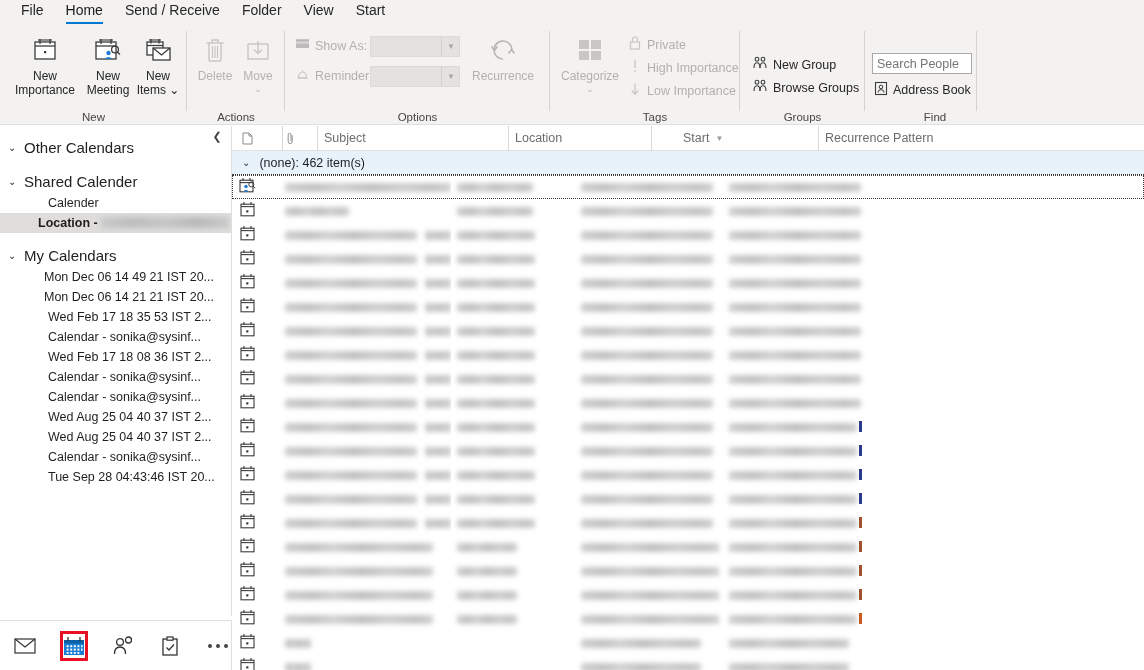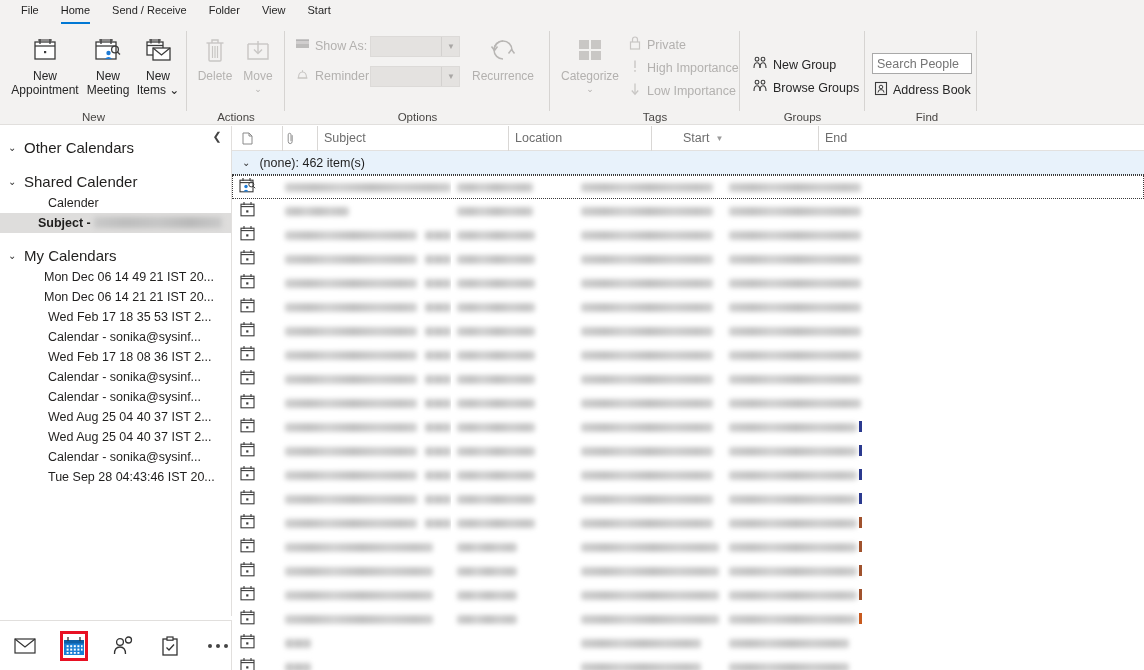--- a/index.html
+++ b/index.html
@@ -15,21 +15,21 @@
   .app { position: relative; width: 1144px; height: 670px; background:#fff; }
 
   
   .tabbar {
     position: absolute; left:0; top:0; width:1144px; height:25px;
     background:#f3f2f1;
     display:flex; align-items:flex-end; padding-left:10px;
   }
   .tab {
     position:relative;
-    font-size:11px; color:#262626;
+    font-size:14px; color:#262626;
     padding:0 11px 5px 11px;
     line-height:19px;
     cursor:default; white-space:nowrap;
   }
   .tab.active { color:#1a1a1a; }
   .tab.active::after {
     content:""; position:absolute; left:11px; right:11px; bottom:1px;
     height:2.5px; background:#0078d4;
   }
 
@@ -191,21 +191,21 @@
           <svg width="30" height="30" viewBox="0 0 30 30">
             <rect x="5" y="7" width="20" height="17" fill="#fff" stroke="#3b3b3b" stroke-width="1.3"></rect>
             <line x1="5" y1="11" x2="25" y2="11" stroke="#3b3b3b" stroke-width="1.3"></line>
             <line x1="10" y1="4" x2="10" y2="9" stroke="#3b3b3b" stroke-width="1.3"></line>
             <line x1="20" y1="4" x2="20" y2="9" stroke="#3b3b3b" stroke-width="1.3"></line>
             <line x1="8" y1="5" x2="22" y2="5" stroke="#3b3b3b" stroke-width="1.1"></line>
             <rect x="14" y="16" width="2.2" height="2.2" fill="#3b3b3b"></rect>
           </svg>
         </div>
         <div class="blabel">New</div>
-        <div class="blabel" style="margin-top:0;">Appointment</div>
+        <div class="blabel" style="margin-top:0;">Importance</div>
       </div>
 
       <div class="bigbtn" style="left:84px; width:48px;">
         <div class="bicon">
           <svg width="30" height="30" viewBox="0 0 30 30">
             <rect x="3" y="7" width="20" height="17" fill="#fff" stroke="#3b3b3b" stroke-width="1.3"></rect>
             <line x1="3" y1="11" x2="23" y2="11" stroke="#3b3b3b" stroke-width="1.3"></line>
             <line x1="8" y1="4" x2="8" y2="9" stroke="#3b3b3b" stroke-width="1.3"></line>
             <line x1="18" y1="4" x2="18" y2="9" stroke="#3b3b3b" stroke-width="1.3"></line>
             <line x1="6" y1="5" x2="20" y2="5" stroke="#3b3b3b" stroke-width="1.1"></line>
@@ -394,42 +394,42 @@
       <div class="smallrow on" style="left:9px; top:56px;">
         <span>
           <svg width="14" height="15" viewBox="0 0 14 15">
             <rect x="1.5" y="1.5" width="11" height="12" fill="none" stroke="#3b3b3b" stroke-width="1.1"></rect>
             <circle cx="7" cy="6" r="1.8" fill="none" stroke="#3b3b3b" stroke-width="1"></circle>
             <path d="M4 11.5 Q4 8.6 7 8.6 Q10 8.6 10 11.5" fill="none" stroke="#3b3b3b" stroke-width="1"></path>
           </svg>
         </span>
         <span>Address Book</span>
       </div>
-      <div class="glabel" style="left:8px;width:108px;">Find</div>
+      <div class="glabel" style="left:16px;width:108px;">Find</div>
       <div class="gsep"></div>
     </div>
 
   </div>
 
   <div class="sidebar">
     <div class="collapse-btn">❮</div>
 
     <div style="padding-top:10px;">
 
       <div class="grp">
         <span class="chev">⌄</span>
         <span>Other Calendars</span>
       </div>
 
       <div class="grp" style="margin-top:11px;">
         <span class="chev">⌄</span>
         <span>Shared Calender</span>
       </div>
       <div class="sitem indent2">Calender</div>
-      <div class="sitem selected"><span>Subject - </span><span class="redact" style="width:128px;"></span></div>
+      <div class="sitem selected"><span>Location - </span><span class="redact" style="width:128px;"></span></div>
 
       <div class="grp" style="margin-top:11px;">
         <span class="chev">⌄</span>
         <span>My Calendars</span>
       </div>
       <div class="sitem">Mon Dec 06 14 49 21 IST 20...</div>
       <div class="sitem">Mon Dec 06 14 21 21 IST 20...</div>
       <div class="sitem indent2">Wed Feb 17 18 35 53 IST 2...</div>
       <div class="sitem indent2">Calendar - sonika@sysinf...</div>
       <div class="sitem indent2">Wed Feb 17 18 08 36 IST 2...</div>
@@ -509,21 +509,21 @@
         <svg width="9" height="13" viewBox="0 0 9 13">
           <path d="M6.2 3.2 L6.2 9.3 Q6.2 11.6 4.2 11.6 Q2.2 11.6 2.2 9.3 L2.2 2.8 Q2.2 1.3 3.6 1.3 Q5 1.3 5 2.8 L5 9.2" fill="none" stroke="#8a8a8a" stroke-width="0.95"></path>
         </svg>
       </div>
       <div class="th" style="width:172px;">Subject</div>
       <div class="th" style="width:124px;">Location</div>
       <div class="th" style="width:148px;padding-left:31px;">
         <span>Start</span>
         <span class="sortcaret">▼</span>
       </div>
-      <div class="th" style="width:148px;">End</div>
+      <div class="th" style="width:273px;">Recurrence Pattern</div>
     </div>
 
     <div class="grouprow">
       <span class="gchev">⌄</span>
       <span>(none): 462 item(s)</span>
     </div>
 
     <div id="rows">
         <div class="row focused">
           <div class="cell icocell">

